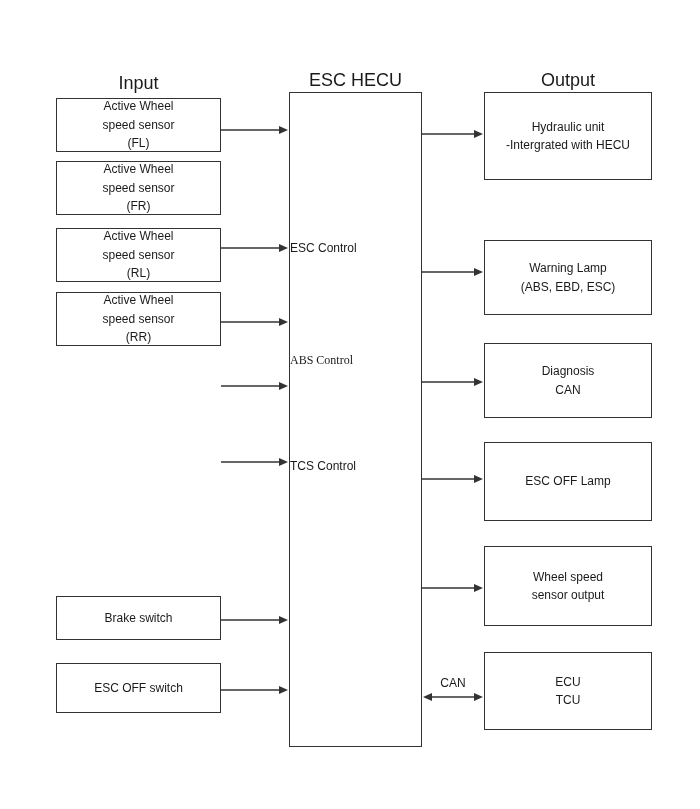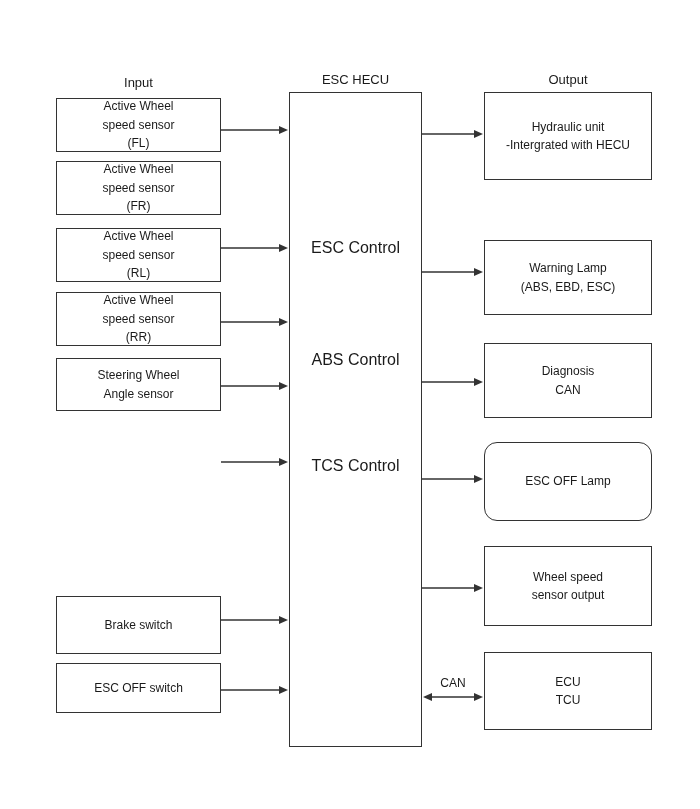--- a/index.html
+++ b/index.html
@@ -16,21 +16,21 @@
   #canvas {
     position: relative;
     width: 700px;
     height: 809px;
     background: var(--bg);
     overflow: hidden;
   }
   .col-header {
     position: absolute;
     text-align: center;
-    font-size: 13px;
+    font-size: 18px;
     color: var(--text);
     line-height: 14px;
   }
   .box {
     position: absolute;
     border: 1px solid var(--line);
     background: var(--bg);
     display: flex;
     flex-direction: column;
     align-items: center;
@@ -42,22 +42,22 @@
   }
   .hecu-box {
     position: absolute;
     border: 1px solid var(--line);
     background: var(--bg);
   }
   .hecu-label {
     position: absolute;
     left: 0;
     width: 100%;
-    text-align: center;
-    font-size: 16px;
+    text-align: left;
+    font-size: 12px;
     line-height: 18px;
     color: var(--text);
   }
   .bus-label {
     position: absolute;
     text-align: center;
     font-size: 12px;
     color: var(--text);
   }
   #arrow-layer {
@@ -93,50 +93,46 @@
   <div class="box" style="left:56px; top:228px; width:165px; height:54px;">
     <span>Active Wheel</span>
     <span>speed sensor</span>
     <span>(RL)</span>
   </div>
   <div class="box" style="left:56px; top:292px; width:165px; height:54px;">
     <span>Active Wheel</span>
     <span>speed sensor</span>
     <span>(RR)</span>
   </div>
-  <div class="box" style="left:56px; top:358px; width:165px; height:53px;">
-    <span>Steering Wheel</span>
-    <span>Angle sensor</span>
-  </div>
-  <div class="box" style="left:56px; top:596px; width:165px; height:58px;">
+  <div class="box" style="left:56px; top:596px; width:165px; height:44px;">
     <span>Brake switch</span>
   </div>
   <div class="box" style="left:56px; top:663px; width:165px; height:50px;">
     <span>ESC OFF switch</span>
   </div>
 
   <div class="hecu-box" style="left:289px; top:92px; width:133px; height:655px;">
     <div class="hecu-label" style="top:146px;">ESC Control</div>
-    <div class="hecu-label" style="top:258px;">ABS Control</div>
+    <div class="hecu-label" style="top:258px;font-family:Liberation Serif, serif;">ABS Control</div>
     <div class="hecu-label" style="top:364px;">TCS Control</div>
   </div>
 
   <div class="box" style="left:484px; top:92px; width:168px; height:88px;">
     <span>Hydraulic unit</span>
     <span>-Intergrated with HECU</span>
   </div>
   <div class="box" style="left:484px; top:240px; width:168px; height:75px;">
     <span>Warning Lamp</span>
     <span>(ABS, EBD, ESC)</span>
   </div>
   <div class="box" style="left:484px; top:343px; width:168px; height:75px;">
     <span>Diagnosis</span>
     <span>CAN</span>
   </div>
-  <div class="box" style="left:484px; top:442px; width:168px; height:79px;border-radius:13px;">
+  <div class="box" style="left:484px; top:442px; width:168px; height:79px;">
     <span>ESC OFF Lamp</span>
   </div>
   <div class="box" style="left:484px; top:652px; width:168px; height:78px;">
     <span>ECU</span>
     <span>TCU</span>
   </div>
   <div class="box" style="left:484px; top:546px; width:168px; height:80px;">
     <span>Wheel speed</span>
     <span>sensor output</span>
   </div>

